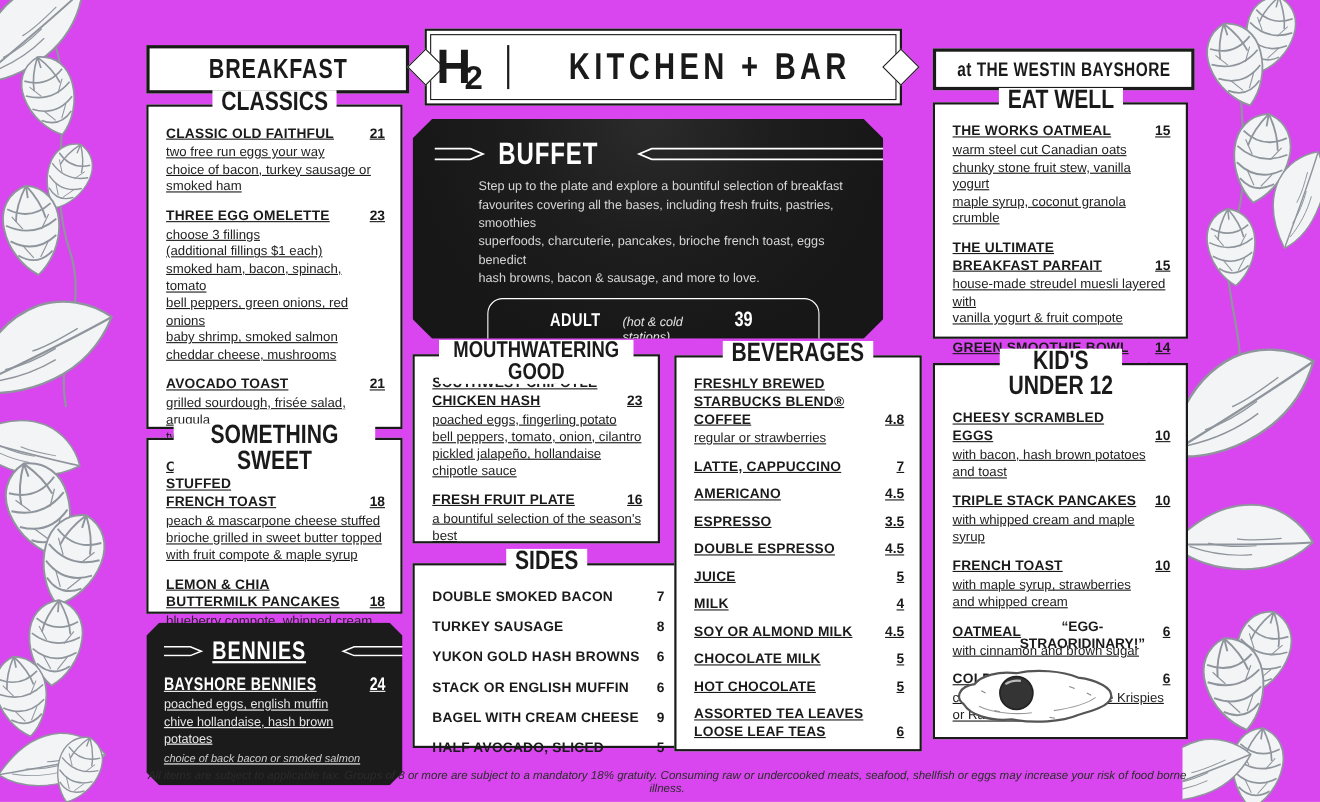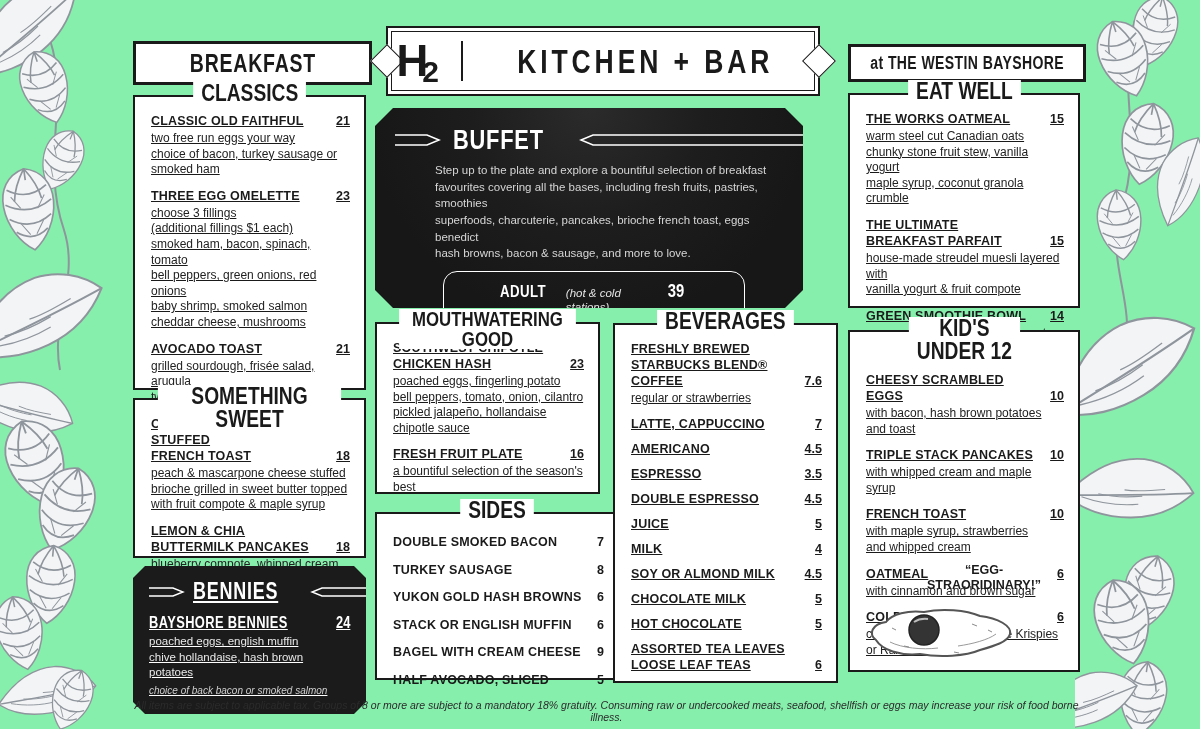--- a/index.html
+++ b/index.html
@@ -1,16 +1,16 @@
 <!DOCTYPE html>
 <html><head>
 <meta charset="utf-8">
 <style>
   html,body{margin:0;padding:0;background:#fff;}
-  .page{position:relative;width:1200px;height:729px;background:#86efac;overflow:hidden;
+  .page{position:relative;width:1200px;height:729px;background:#d946ef;overflow:hidden;
         font-family:"Liberation Sans",sans-serif;color:#1a1a1a;}
   
   .hops{position:absolute;top:0;height:729px;width:125px;}
   .hops-left{left:0;}
   .hops-right{right:0;}
   
   .disp{font-family:"Liberation Sans",sans-serif;font-weight:700;display:inline-block;
         transform:scaleX(.78);transform-origin:center;white-space:nowrap;}
   
   .badge{position:absolute;border:3px solid #1a1a1a;background:#fff;display:flex;
@@ -336,21 +336,21 @@
   </section>
 
   <section class="panel panel-bev">
     <div class="ptitle-wrap">
         <span class="ptitle">BEVERAGES</span>
       </div>
     <div class="item">
       <div class="irow">
           <span class="iname">FRESHLY BREWED
 STARBUCKS BLEND® COFFEE</span>
-          <span class="iprice">7.6</span>
+          <span class="iprice">4.8</span>
         </div>
       <div class="idesc">regular or strawberries</div>
     </div>
     <div class="item">
       <div class="irow">
           <span class="iname">LATTE, CAPPUCCINO</span>
           <span class="iprice">7</span>
         </div>
     </div>
     <div class="item">

